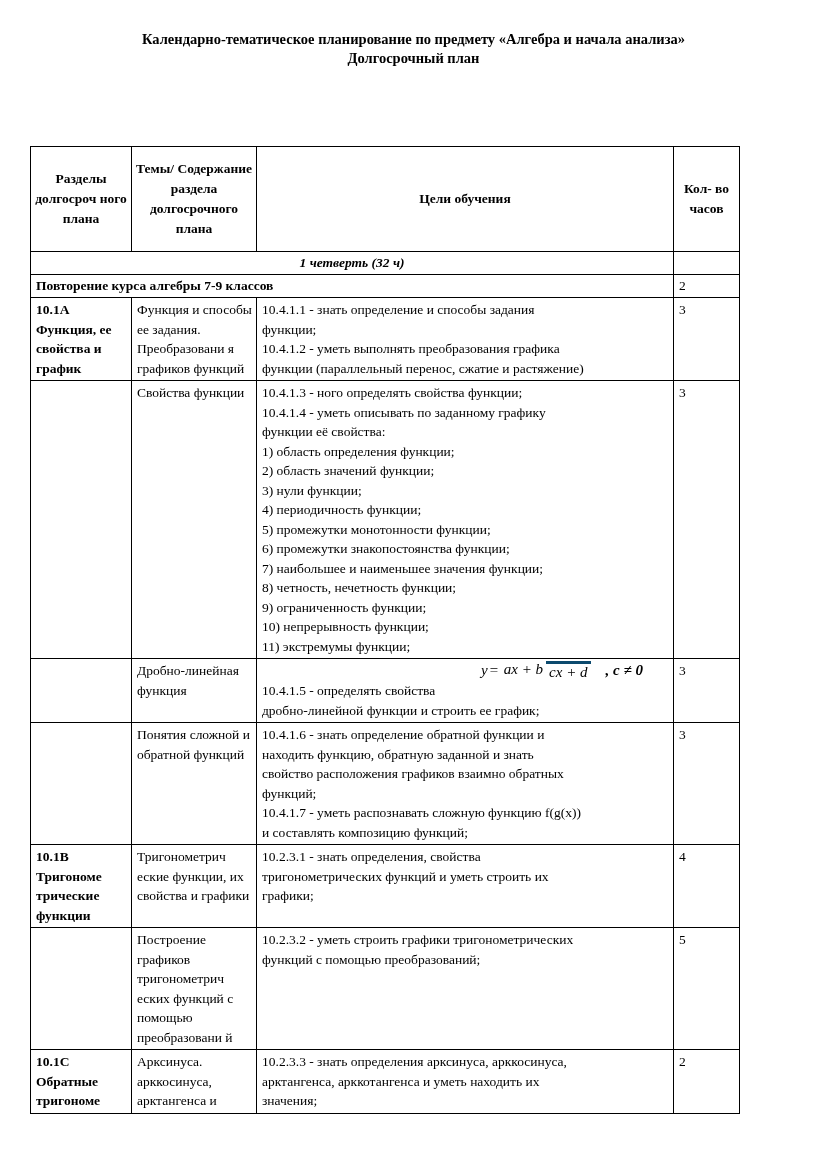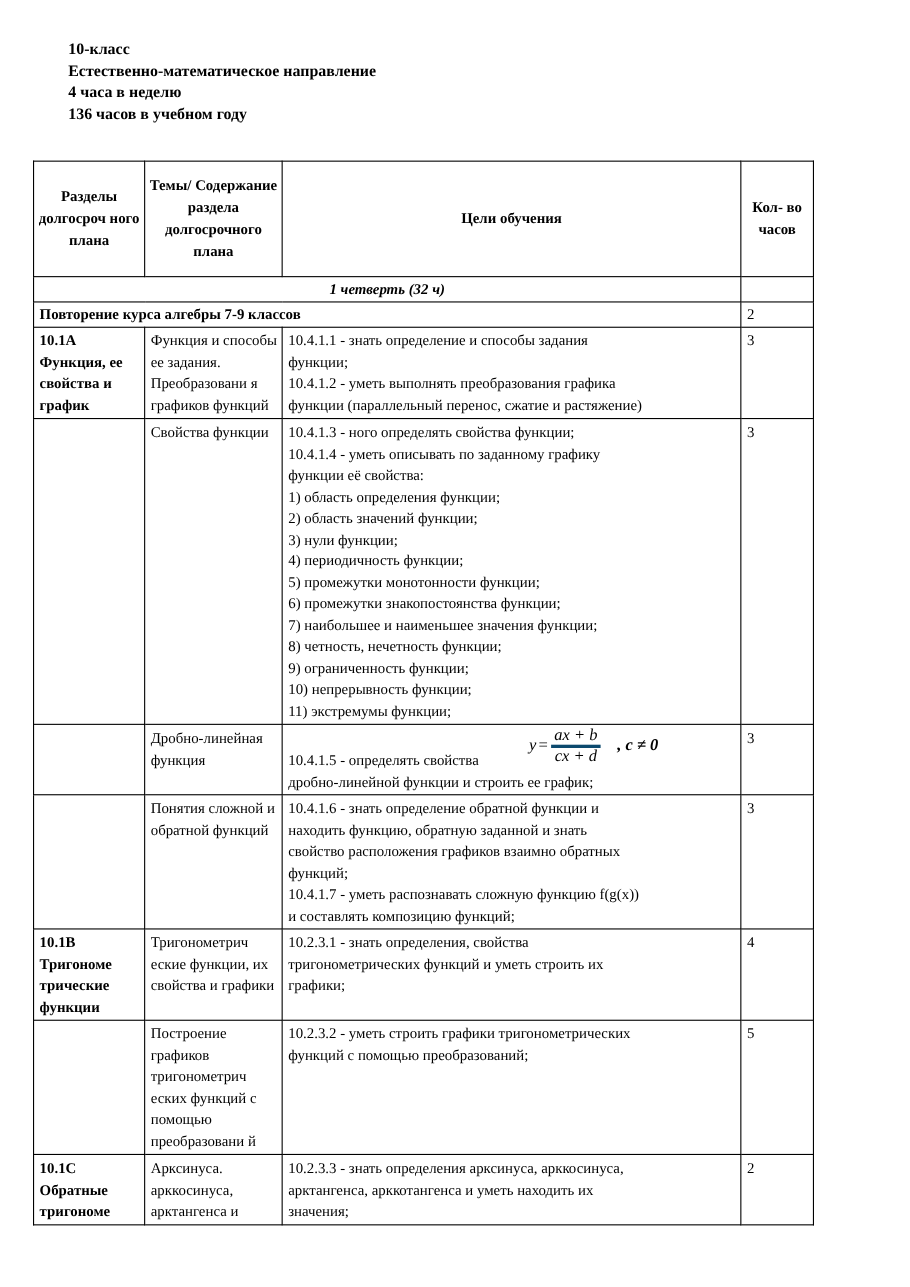--- a/index.html
+++ b/index.html
@@ -122,48 +122,46 @@
     font-family: "Liberation Serif", "DejaVu Serif", serif;
     font-style: italic;
     font-size: 15px;
     white-space: nowrap;
     display: flex;
     align-items: center;
   }
   .formula .eq { margin: 0 1px 0 1px; font-style: italic; }
   .frac {
     display: inline-flex;
-    flex-direction: column;
+    flex-direction: row;
     vertical-align: middle;
     text-align: center;
     margin: 0 1px;
   }
   .frac .num { padding: 0 3px; line-height: 16px; }
   .frac .den {
     padding: 0 3px;
     line-height: 16px;
     border-top: 3px solid #0c4a6e;
   }
   .formula .tail { margin-left: 14px; font-weight: bold; }
   .formula-text { display: block; }
   .formula-text .l1 { display: block; margin-top: 20px; }
   .formula-text .l2 { display: block; }
 </style>
 </head>
 <body>
 
 <div class="page">
 
-
-  <div class="meta-block">
-    <div>10-класс</div>
-    <div>Естественно-математическое направление</div>
-    <div>4 часа в неделю</div>
-    <div>136 часов в учебном году</div>
+  <div class="doc-title">
+    <span>Календарно-тематическое планирование по предмету «Алгебра и начала анализа»</span>
+    <span class="line2">Долгосрочный план</span>
   </div>
+
 
   <table class="plan-table">
     <colgroup>
       <col class="c1">
         <col class="c2">
         <col class="c3">
         <col class="c4">
     </colgroup>
     <tbody>
       <tr class="hdr">

